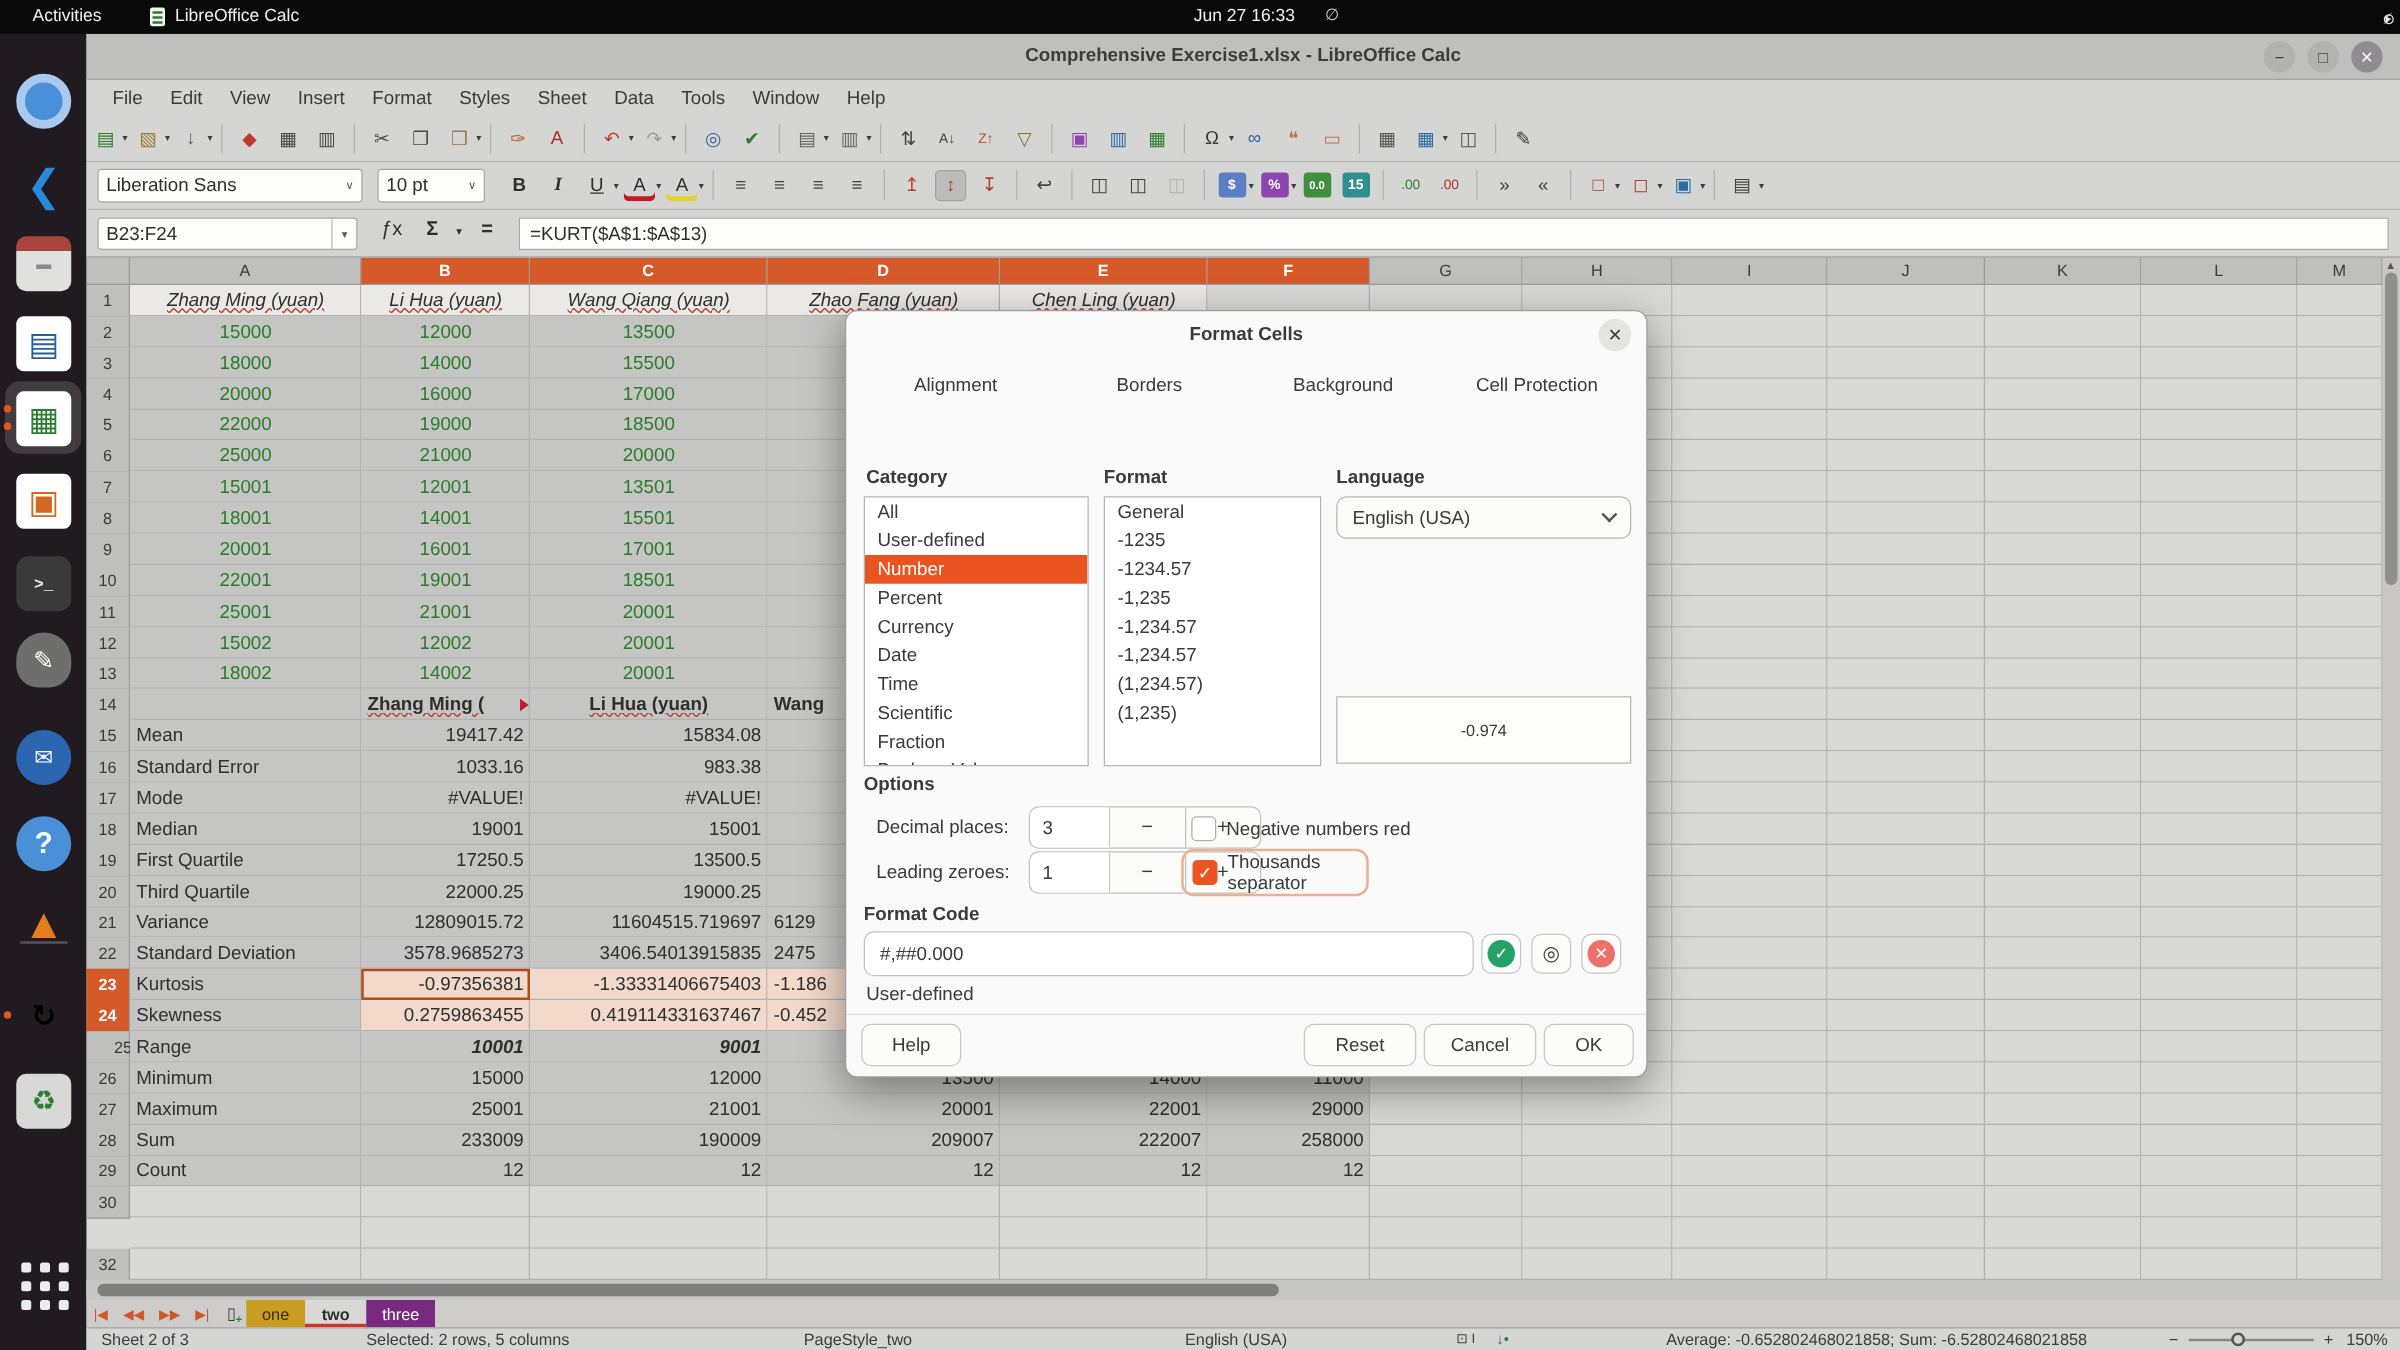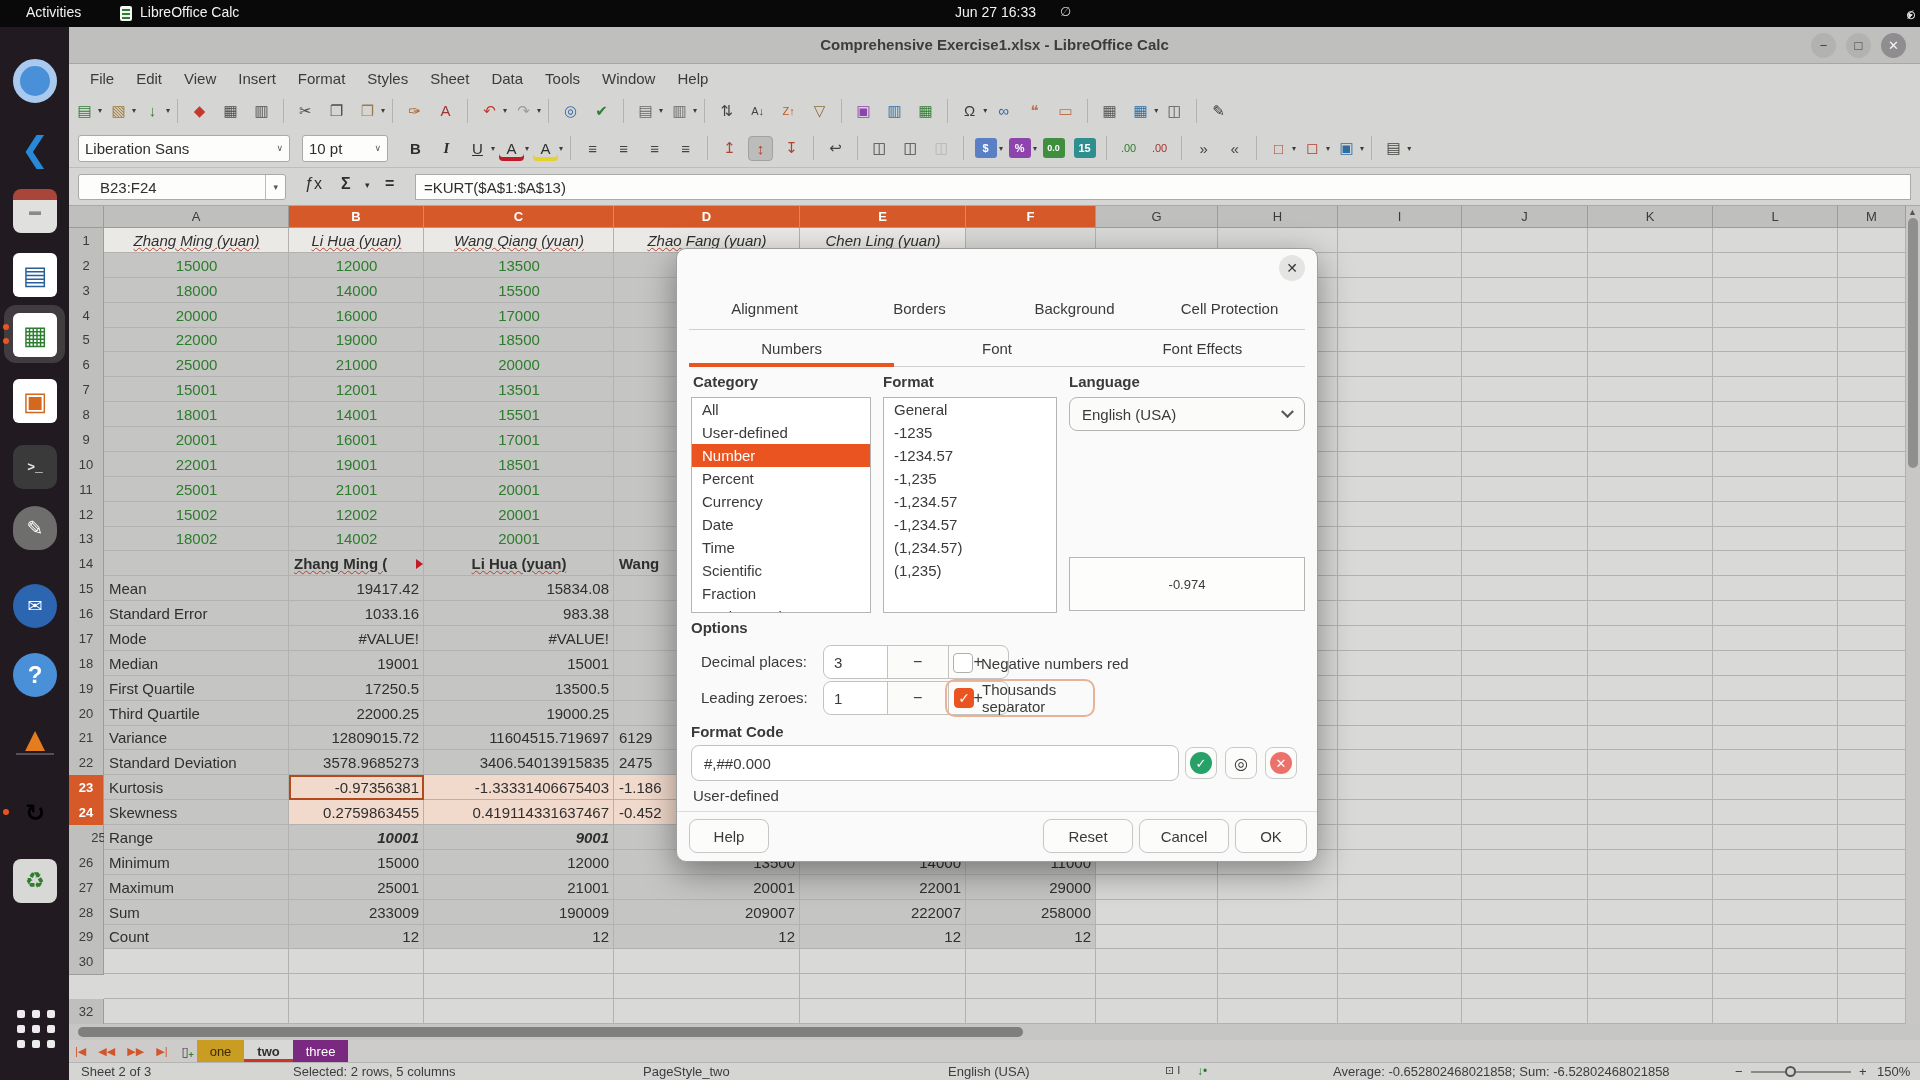--- a/index.html
+++ b/index.html
@@ -60,21 +60,21 @@
   .tsep { width:1px; height:24px; background:#b2b2b0; margin:0 6px; flex:none; }
   .rbar { box-shadow:inset 0 -4px 0 #c01c28; }
   .ybar { box-shadow:inset 0 -4px 0 #e7d12e; }
   .combo { height:27px; background:#fdfdfb; border:1px solid #a9a9a7; border-radius:3px; display:flex; align-items:center; font-size:15px; color:#2f2f2f; padding:0 6px; margin-right:12px; flex:none; }
   .combo .cbx { margin-left:auto; font-size:9px; color:#555; padding-left:10px; }
   .combo.font { width:212px; margin-left:9px; }
   .combo.size { width:86px; }
 
   
   .fbar { position:absolute; left:69px; top:168px; width:1851px; height:38px; background:#d5d5d3; border-bottom:1px solid #a8a8a6; z-index:6; }
-  .namebox { position:absolute; left:9px; top:6px; width:208px; height:26px; background:#fdfdfb; border:1px solid #a9a9a7; border-radius:3px; font-size:15px; color:#2f2f2f; display:flex; align-items:center; padding-left:21px; }
+  .namebox { position:absolute; left:9px; top:6px; width:208px; height:26px; background:#fdfdfb; border:1px solid #a9a9a7; border-radius:3px; font-size:15px; color:#2f2f2f; display:flex; align-items:center; padding-left:6px; }
   .namebox .nbchev { margin-left:auto; font-size:9px; color:#555; border-left:1px solid #bcbcba; align-self:stretch; display:flex; align-items:center; padding:0 7px; }
   .fbtn { position:absolute; top:7px; font-size:16px; color:#2f2f2f; }
   .finput { position:absolute; left:346px; top:6px; width:1496px; height:26px; background:#fdfdfb; border:1px solid #a9a9a7; font-size:15px; color:#2f2f2f; display:flex; align-items:center; padding-left:8px; }
 
   
   .sheet { position:absolute; left:69px; top:206px; width:1851px; height:834px; background:#d9d9d7; overflow:hidden; z-index:4; }
   .gcell { position:absolute; border-right:1px solid #b2b2b0; border-bottom:1px solid #b2b2b0; }
   .hdr { position:absolute; background:#bfbfbd; border-right:1px solid #9c9c9a; border-bottom:1px solid #9c9c9a; color:#3b3b3b; font-size:13px; display:flex; align-items:center; justify-content:center; }
   .hdr.sel { background:#d6592a; color:#ffffff; font-weight:bold; }
   .cell { position:absolute; font-size:15px; color:#2f2f2f; padding:0 5px; display:flex; align-items:center; white-space:nowrap; z-index:2; }
@@ -965,31 +965,27 @@
     <span style="left:1128px;font-size:12px;color:#2f7d31">↓•</span>
     <span style="left:1264px">Average: -0.652802468021858; Sum: -6.52802468021858</span>
     <span style="left:1666px">−</span>
     <div class="zoomline" style="left:1682px;width:100px"></div>
     <div class="zoomknob" style="left:1716px"></div>
     <span style="left:1790px">+</span>
     <span style="left:1808px">150%</span>
   </div>
 
   <div class="dlg">
+    <div class="dlg-title">Format Cells</div>
     <div class="dlg-close">✕</div>
     <div class="tabs1" id="dlgTabs1">
         <div>Alignment</div>
         <div>Borders</div>
         <div>Background</div>
         <div>Cell Protection</div>
-      </div>
-    <div class="tabs2" id="dlgTabs2">
-        <div class="active">Numbers</div>
-        <div>Font</div>
-        <div>Font Effects</div>
       </div>
 
     <div class="dlbl" style="left:16px;top:124px">Category</div>
     <div class="dlbl" style="left:206px;top:124px">Format</div>
     <div class="dlbl" style="left:392px;top:124px">Language</div>
 
     <div class="listbox" style="left:14px;width:180px" id="catList">
         <div class="litem">All</div>
         <div class="litem">User-defined</div>
         <div class="litem sel">Number</div>

